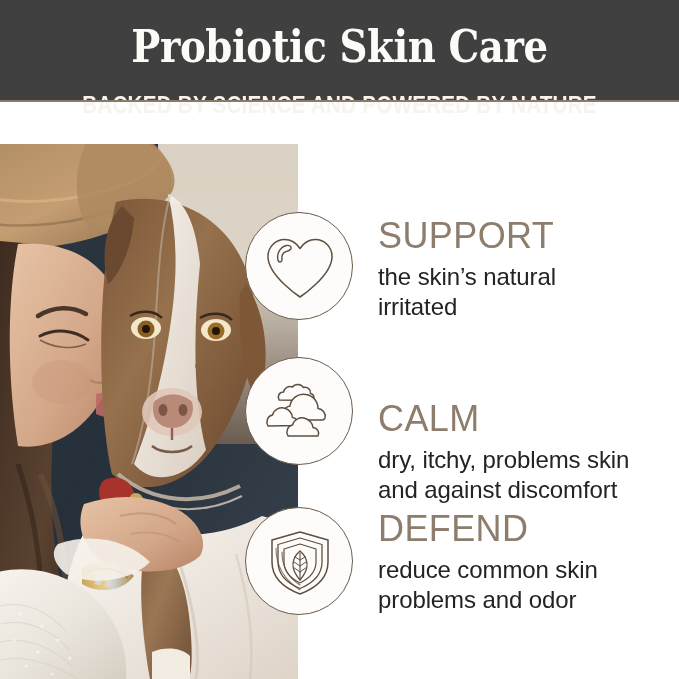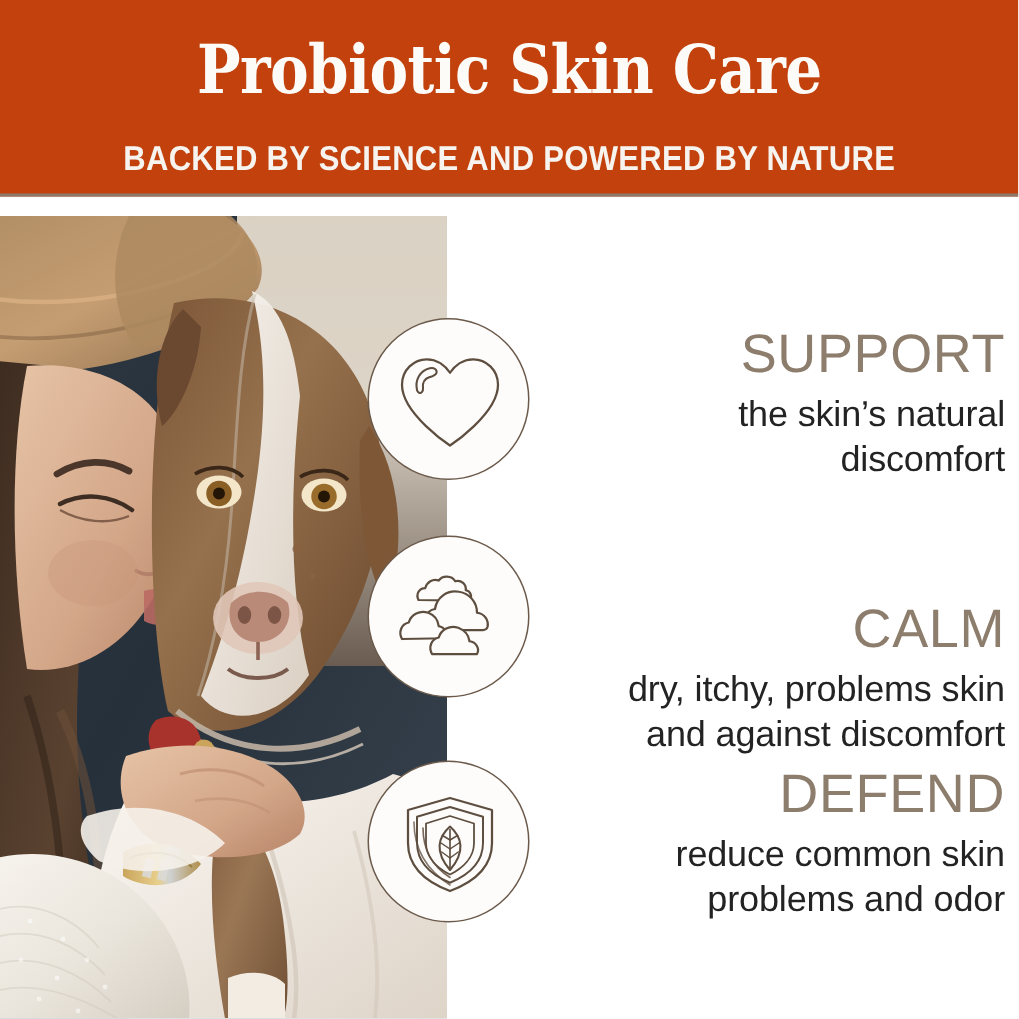--- a/index.html
+++ b/index.html
@@ -16,22 +16,22 @@
     height: 679px;
     overflow: hidden;
     background: #ffffff;
   }
 
   
   .banner {
     position: absolute;
     left: 0; top: 0;
     width: 679px;
-    height: 131px;
-    background: #c2410c;
+    height: 102px;
+    background: #404040;
     box-sizing: border-box;
   }
   .banner:after {
     content: "";
     position: absolute;
     left: 0; bottom: 0;
     width: 100%;
     height: 2px;
     background: #8b7a6a;
   }
@@ -99,21 +99,20 @@
   .feature .badge svg {
     position: absolute;
     left: 0; top: 0;
     width: 108px; height: 108px;
   }
   .feature .texts {
     position: absolute;
     left: 378px;
     top: 0;
     width: 292px;
-    text-align: right;
   }
   .feature .head {
     color: #8d7d6c;
     font-family: "Liberation Sans", sans-serif;
     font-size: 36px;
     line-height: 40px;
     font-weight: 400;
     letter-spacing: 0.4px;
     white-space: nowrap;
   }
@@ -316,21 +315,21 @@
                  C78 26.5 86 33.5 86 43.5 C86 63 54 84 54 84 Z" fill="none" stroke="#5e4e40" stroke-width="1.5" stroke-linejoin="round"></path>
         <path d="M32 47 C30.5 40.5 34 34 40.5 32.5 C43.5 31.8 45.5 33.5 45 35.5
                  C44.5 37.3 42.5 37.8 40.5 38.4 C37.5 39.3 35.5 42 36 46
                  C36.2 48.2 34.5 49.4 33.3 48.8 C32.6 48.5 32.2 47.9 32 47 Z" fill="none" stroke="#5e4e40" stroke-width="1.4" stroke-linejoin="round"></path>
       </svg>
     </div>
     <div class="texts">
       <div class="head">SUPPORT</div>
       <div class="body">
         <span>the skin’s natural</span>
-        <span>discomfort</span>
+        <span>irritated</span>
       </div>
     </div>
   </div>
 
   <div class="feature" id="row-calm">
     <div class="badge">
       <svg viewBox="0 0 108 108">
         <g fill="#fdfcfa" stroke="#5e4e40" stroke-width="1.5" stroke-linejoin="round" stroke-linecap="round">
 
           <path d="M33 42 C31 38 33.5 34 37.5 34 C38.5 30 42.5 27.5 46.5 29

